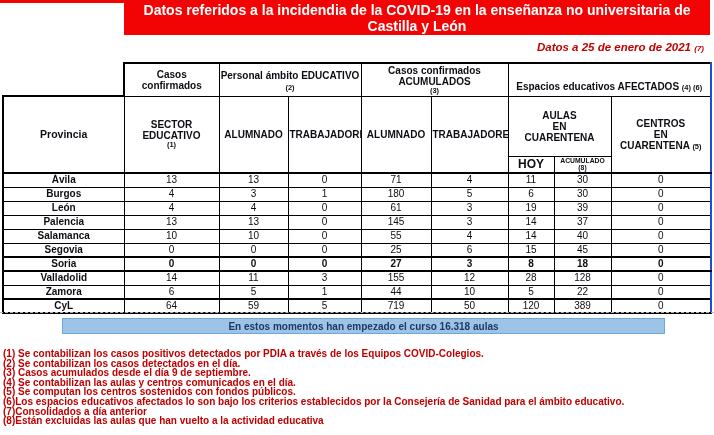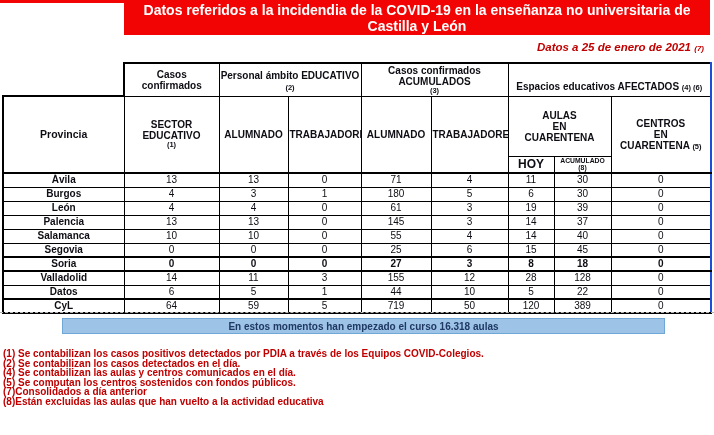--- a/index.html
+++ b/index.html
@@ -228,21 +228,21 @@
       <td>14</td>
       <td>11</td>
       <td>3</td>
       <td>155</td>
       <td>12</td>
       <td>28</td>
       <td>128</td>
       <td class="or">0</td>
     </tr>
         <tr>
-      <td class="province ol">Datos</td>
+      <td class="province ol">Zamora</td>
       <td>6</td>
       <td>5</td>
       <td>1</td>
       <td>44</td>
       <td>10</td>
       <td>5</td>
       <td>22</td>
       <td class="or">0</td>
     </tr>
         <tr class="total-row">
@@ -261,19 +261,21 @@
 
   <div class="dashed-line"></div>
 
   <div class="info-banner">
     <span>En estos momentos han empezado el curso 16.318 aulas</span>
   </div>
 
   <div class="footnotes">
     <div>(1) Se contabilizan los casos positivos detectados por PDIA a través de los Equipos COVID-Colegios.</div>
     <div>(2) Se contabilizan los casos detectados en el día.</div>
+    <div>(3) Casos acumulados desde el día 9 de septiembre.</div>
     <div>(4) Se contabilizan las  aulas y centros comunicados en el día.</div>
     <div>(5) Se computan los centros sostenidos con fondos públicos.</div>
+    <div>(6)Los espacios educativos afectados lo son bajo los criterios establecidos por la Consejería de Sanidad para el ámbito educativo.</div>
     <div>(7)Consolidados a día anterior</div>
     <div>(8)Están excluidas las aulas que han vuelto a la actividad educativa</div>
   </div>
 
 </div>
 
 </body></html>

